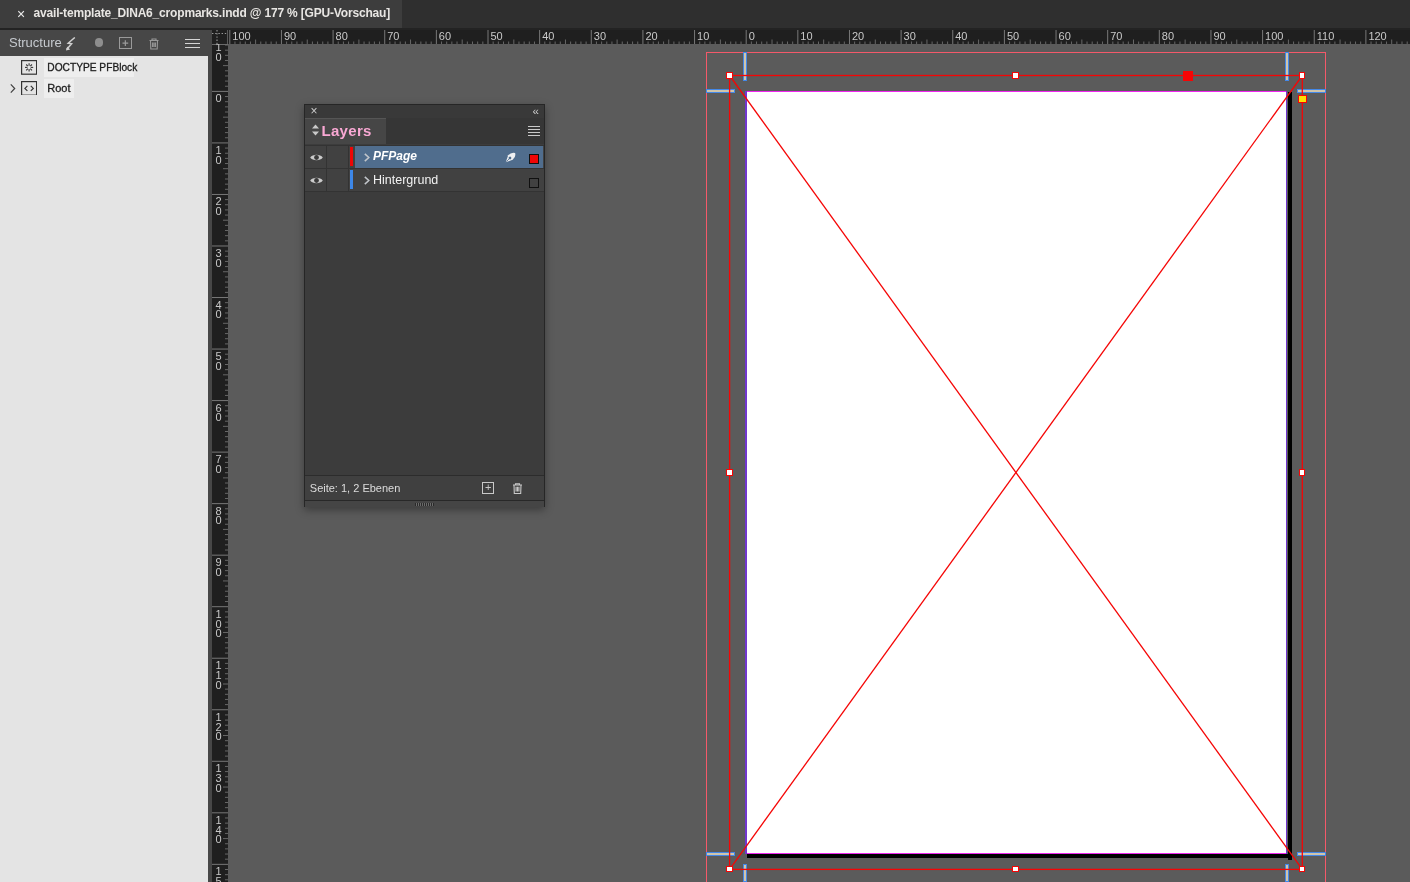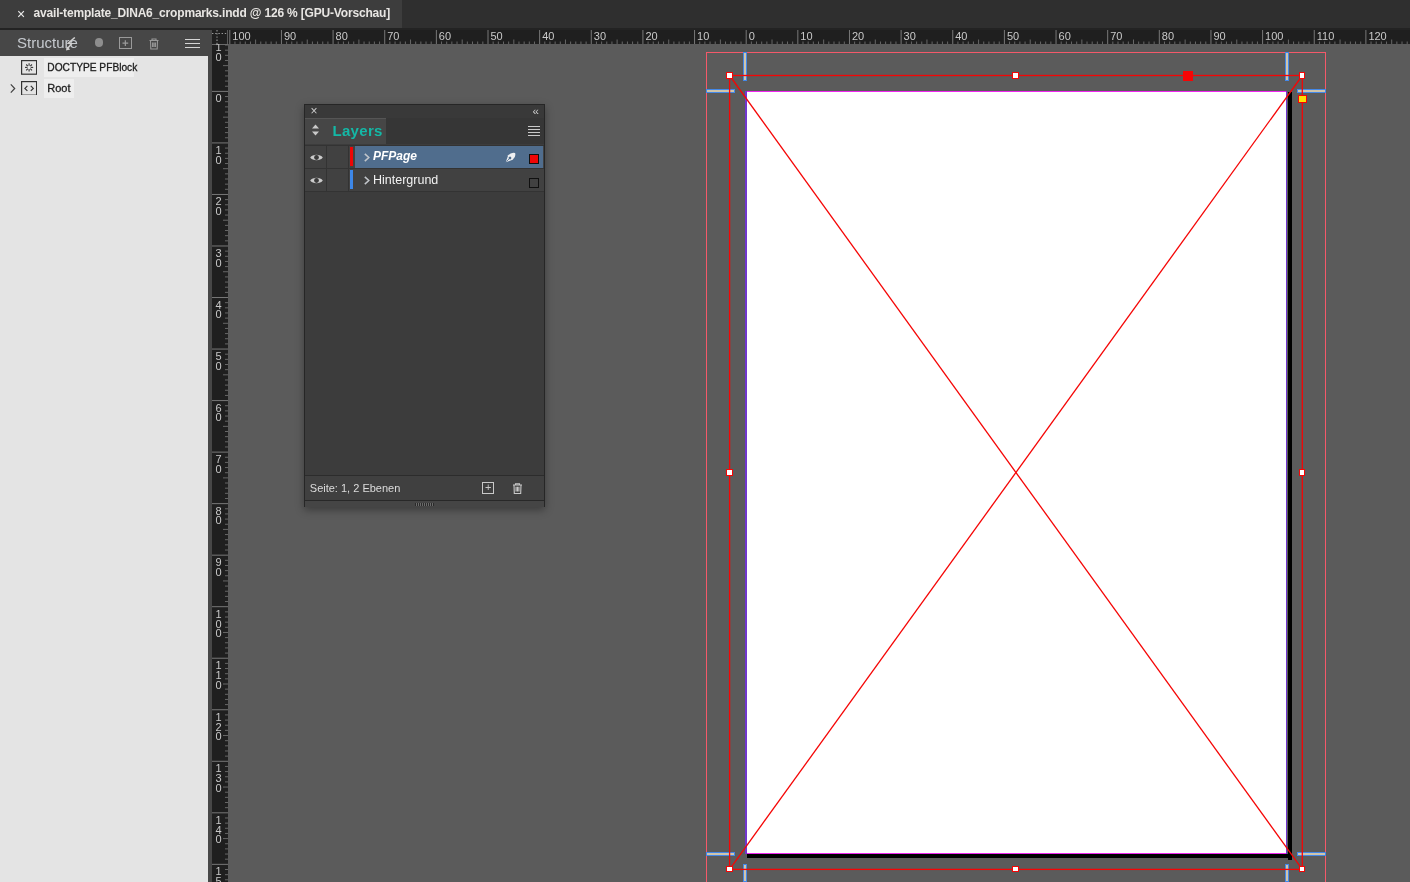--- a/index.html
+++ b/index.html
@@ -46,24 +46,24 @@
 <div style="position:absolute;left:725.9px;top:865.7px;width:4.8px;height:4.8px;background:#ffffff;border:1.3px solid #f50505;"></div>
 <div style="position:absolute;left:1012.2px;top:865.7px;width:4.8px;height:4.8px;background:#ffffff;border:1.3px solid #f50505;"></div>
 <div style="position:absolute;left:1298.6px;top:865.7px;width:4.8px;height:4.8px;background:#ffffff;border:1.3px solid #f50505;"></div>
 <div style="position:absolute;left:1183.4px;top:71.2px;width:7.6px;height:7.6px;background:#f50505;border:0.5px solid #f50505;"></div>
 <div style="position:absolute;left:1298.4px;top:95.2px;width:6.2px;height:6.2px;background:#ffdf00;border:1.3px solid #f50505;"></div>
 
 <div class="abs" style="left:0;top:0;width:1410px;height:27.5px;background:#2f2f2f;"></div>
 <div class="abs" style="left:0;top:0;width:402px;height:27.5px;background:#3d3d3d;"></div>
 <div class="abs" style="left:0;top:27.5px;width:1410px;height:2px;background:#232323;"></div>
 <div class="abs" style="left:14px;top:3px;width:14px;height:22px;color:#ececec;font-size:14px;line-height:22px;text-align:center;">×</div>
-<div class="abs" style="left:33.5px;top:0;height:27.5px;line-height:27.5px;color:#e8e6e3;font-size:12px;letter-spacing:-0.18px;font-weight:bold;">avail-template_DINA6_cropmarks.indd @ 126 % [GPU-Vorschau]</div>
+<div class="abs" style="left:33.5px;top:0;height:27.5px;line-height:27.5px;color:#e8e6e3;font-size:12px;letter-spacing:-0.18px;font-weight:bold;">avail-template_DINA6_cropmarks.indd @ 177 % [GPU-Vorschau]</div>
 
 <div class="abs" style="left:0;top:29.5px;width:207.5px;height:26.8px;background:#474747;"></div>
-<div class="abs" style="left:9px;top:29.5px;height:26.8px;line-height:26.8px;color:#c6cacf;font-size:15px;margin-left:8px;">Structure</div>
+<div class="abs" style="left:9px;top:29.5px;height:26.8px;line-height:26.8px;color:#c6cacf;font-size:13px;">Structure</div>
 
 <svg class="abs" style="left:65px;top:36.5px" width="12" height="14" viewBox="0 0 12 14">
   <path d="M9.8 0.5 L3.2 6.2 L6.6 6.8 L1.6 12.6" stroke="#d0d0d0" stroke-width="1.5" fill="none"></path>
   <path d="M1.0 13.4 L5.2 12.4 L2.2 9.6 Z" fill="#d0d0d0"></path>
 </svg>
 <div class="abs" style="left:94.6px;top:38.4px;width:8.8px;height:8.8px;border-radius:50%;background:#8e8e8e;"></div>
 <div class="abs" style="left:119.3px;top:37.3px;width:12.7px;height:12.1px;border:1.4px solid #9a9a9a;box-sizing:border-box;"></div>
 <svg class="abs" style="left:119.3px;top:37.3px" width="12.7" height="12.1" viewBox="0 0 12.7 12.1">
     <path d="M6.35 3.2 V8.9 M3.5 6.05 H9.2" stroke="#9a9a9a" stroke-width="1.2"></path>
   </svg>
@@ -585,21 +585,21 @@
   <div class="abs" style="left:0;top:0;width:239px;height:12.5px;background:#393939;"></div>
   <div class="abs" style="left:4.5px;top:0px;width:10px;height:12.5px;color:#cccccc;font-size:12px;line-height:12.5px;text-align:center;">×</div>
   <div class="abs" style="left:228px;top:0px;width:12px;height:12.5px;color:#cccccc;font-size:11.5px;line-height:12px;">«</div>
 
   <div class="abs" style="left:0;top:12.5px;width:239px;height:26.5px;background:#363636;"></div>
   <div class="abs" style="left:0;top:12.5px;width:81.3px;height:26.5px;background:#464646;border-top:1px solid #555;box-sizing:border-box;"></div>
   <svg class="abs" style="left:6px;top:18.5px" width="9" height="12" viewBox="0 0 9 12">
     <path d="M4.5 0.5 L8 4.5 L1 4.5 Z" fill="#c9c9c9"></path>
     <path d="M4.5 11.5 L8 7.5 L1 7.5 Z" fill="#c9c9c9"></path>
   </svg>
-  <div class="abs" style="left:28px;top:12.5px;height:36px;line-height:26.5px;font-size:15px;letter-spacing:0.3px;font-weight:bold;color:#14b8a6;">Layers</div>
+  <div class="abs" style="left:17px;top:12.5px;height:36px;line-height:26.5px;font-size:15px;letter-spacing:0.3px;font-weight:bold;color:#f9a8d4;">Layers</div>
   <div class="abs" style="left:223px;top:20.5px;width:12px;height:1.5px;background:#c9c9c9;"></div>
   <div class="abs" style="left:223px;top:23.5px;width:12px;height:1.5px;background:#c9c9c9;"></div>
   <div class="abs" style="left:223px;top:26.5px;width:12px;height:1.5px;background:#c9c9c9;"></div>
   <div class="abs" style="left:223px;top:29.5px;width:12px;height:1.5px;background:#c9c9c9;"></div>
 
   <div class="abs" style="left:0;top:39.6px;width:239px;height:46.6px;background:#414141;"></div>
 
   <div class="abs" style="left:50.6px;top:40px;width:188.4px;height:22.6px;background:#506d8d;"></div>
 
   <div class="abs" style="left:45.3px;top:42px;width:3.6px;height:18.8px;background:#ee0404;"></div>

